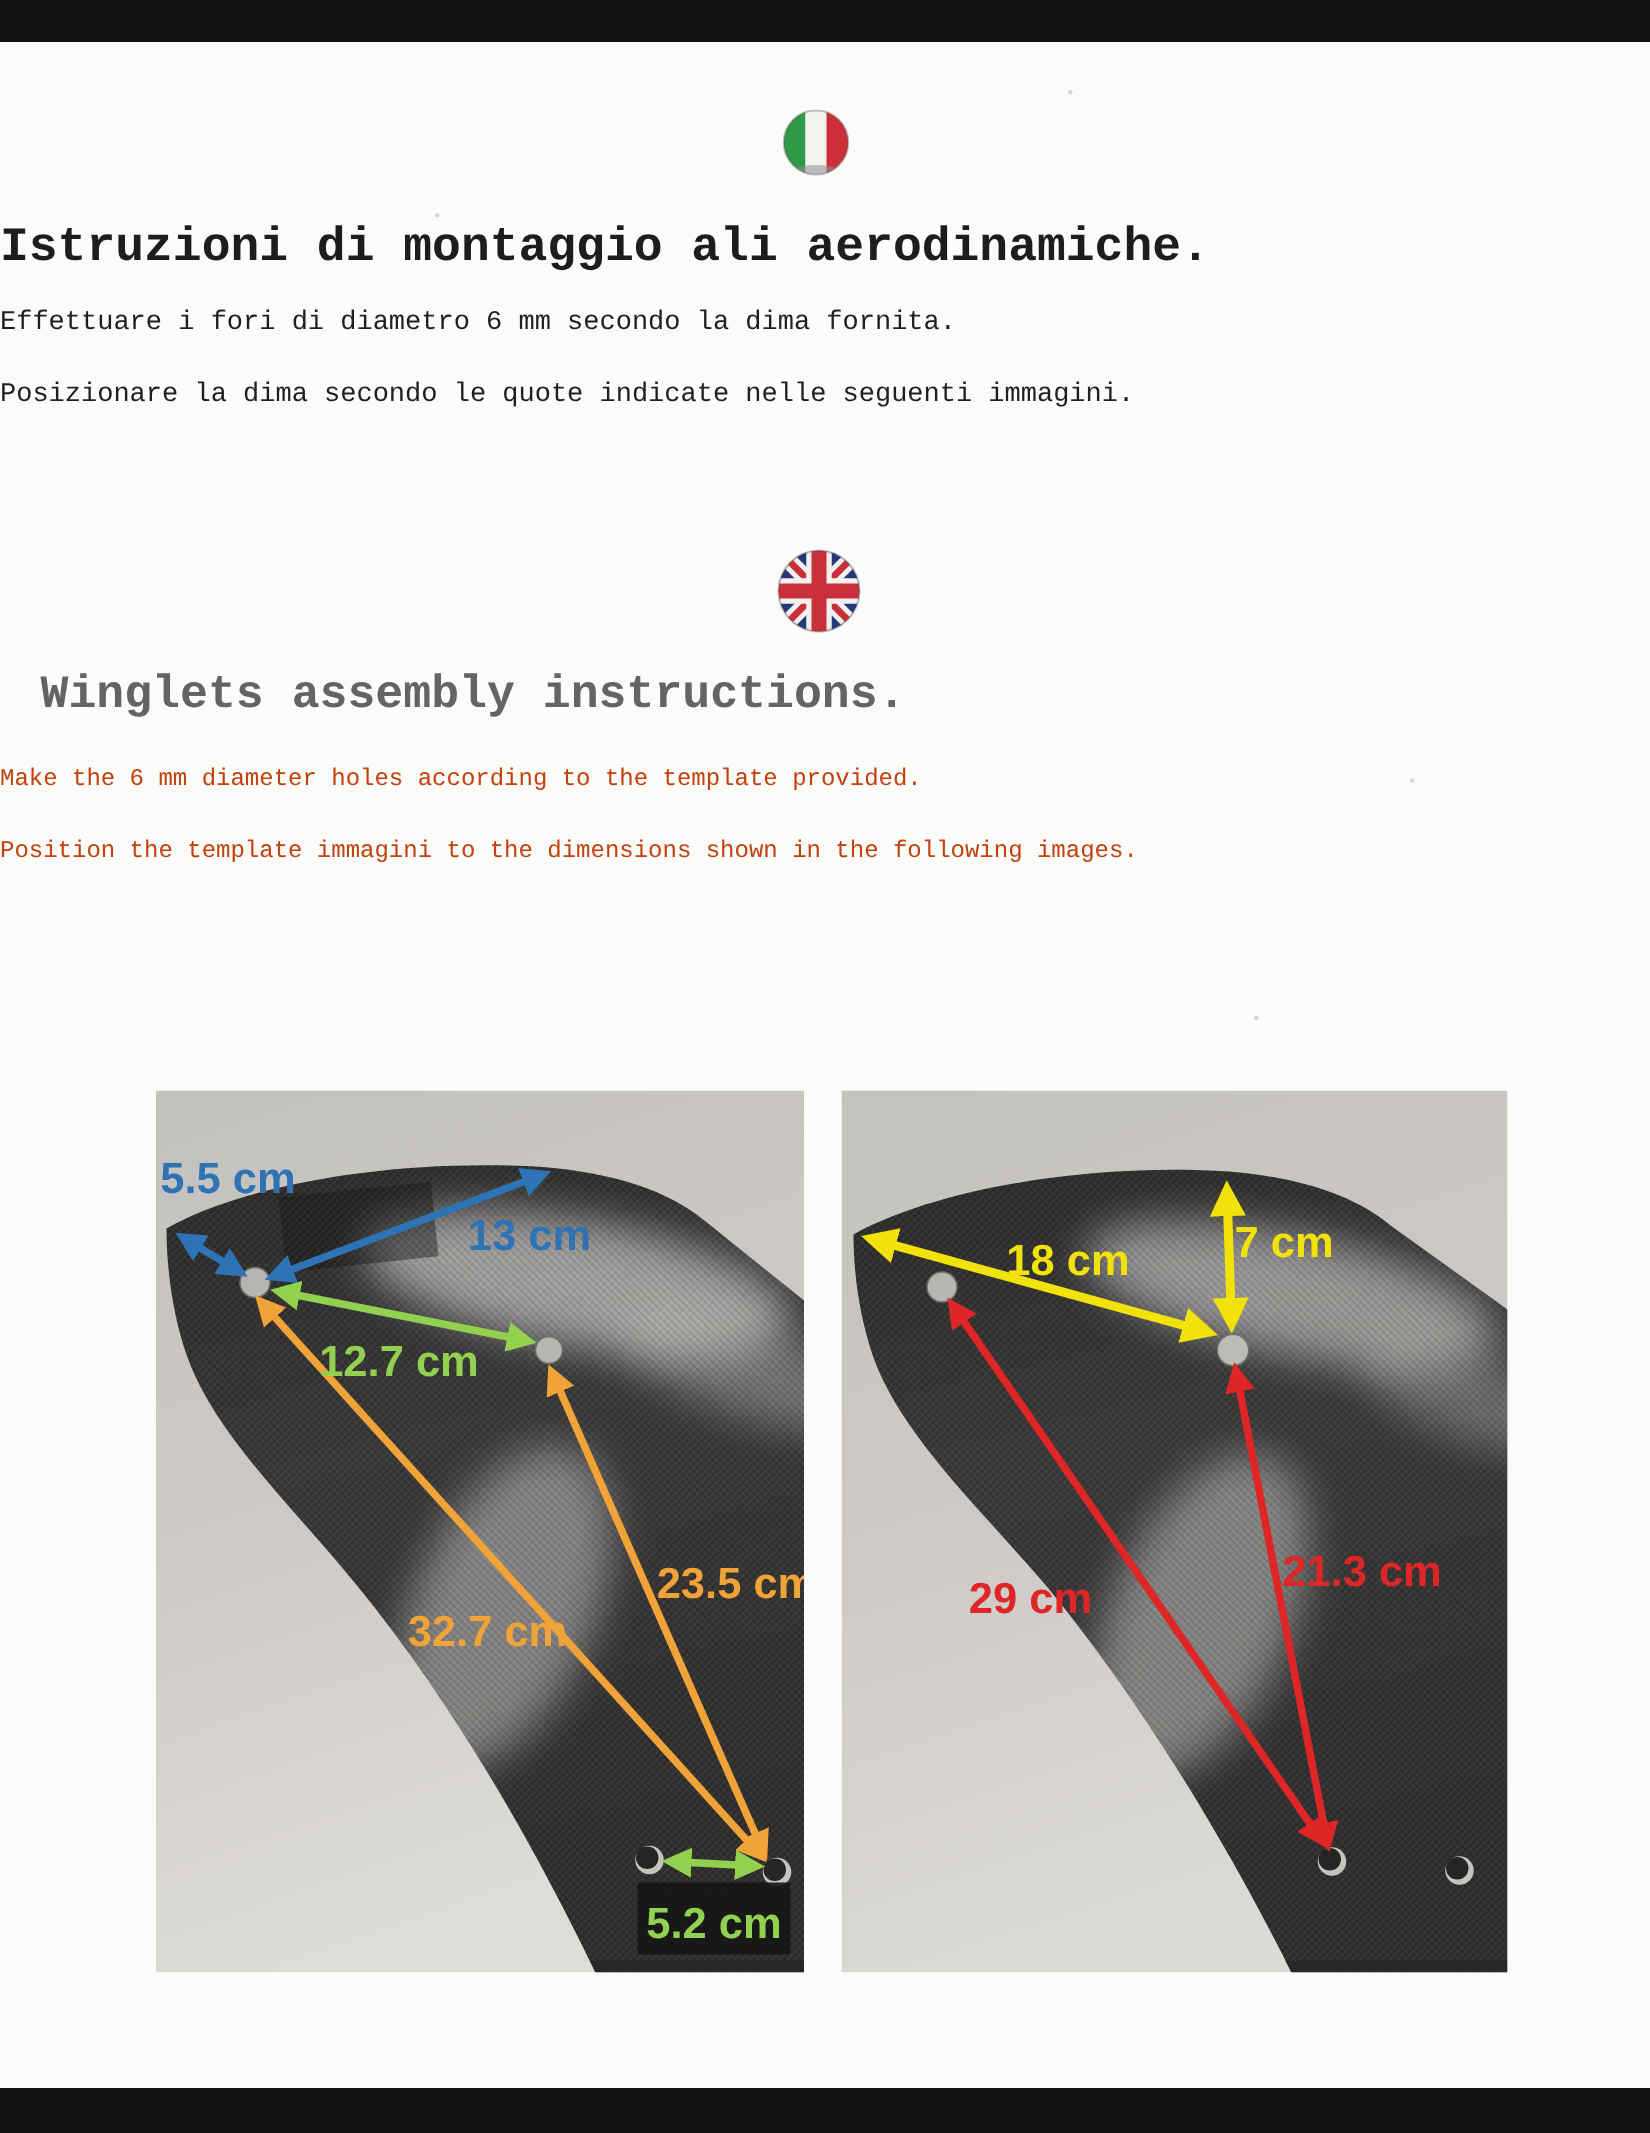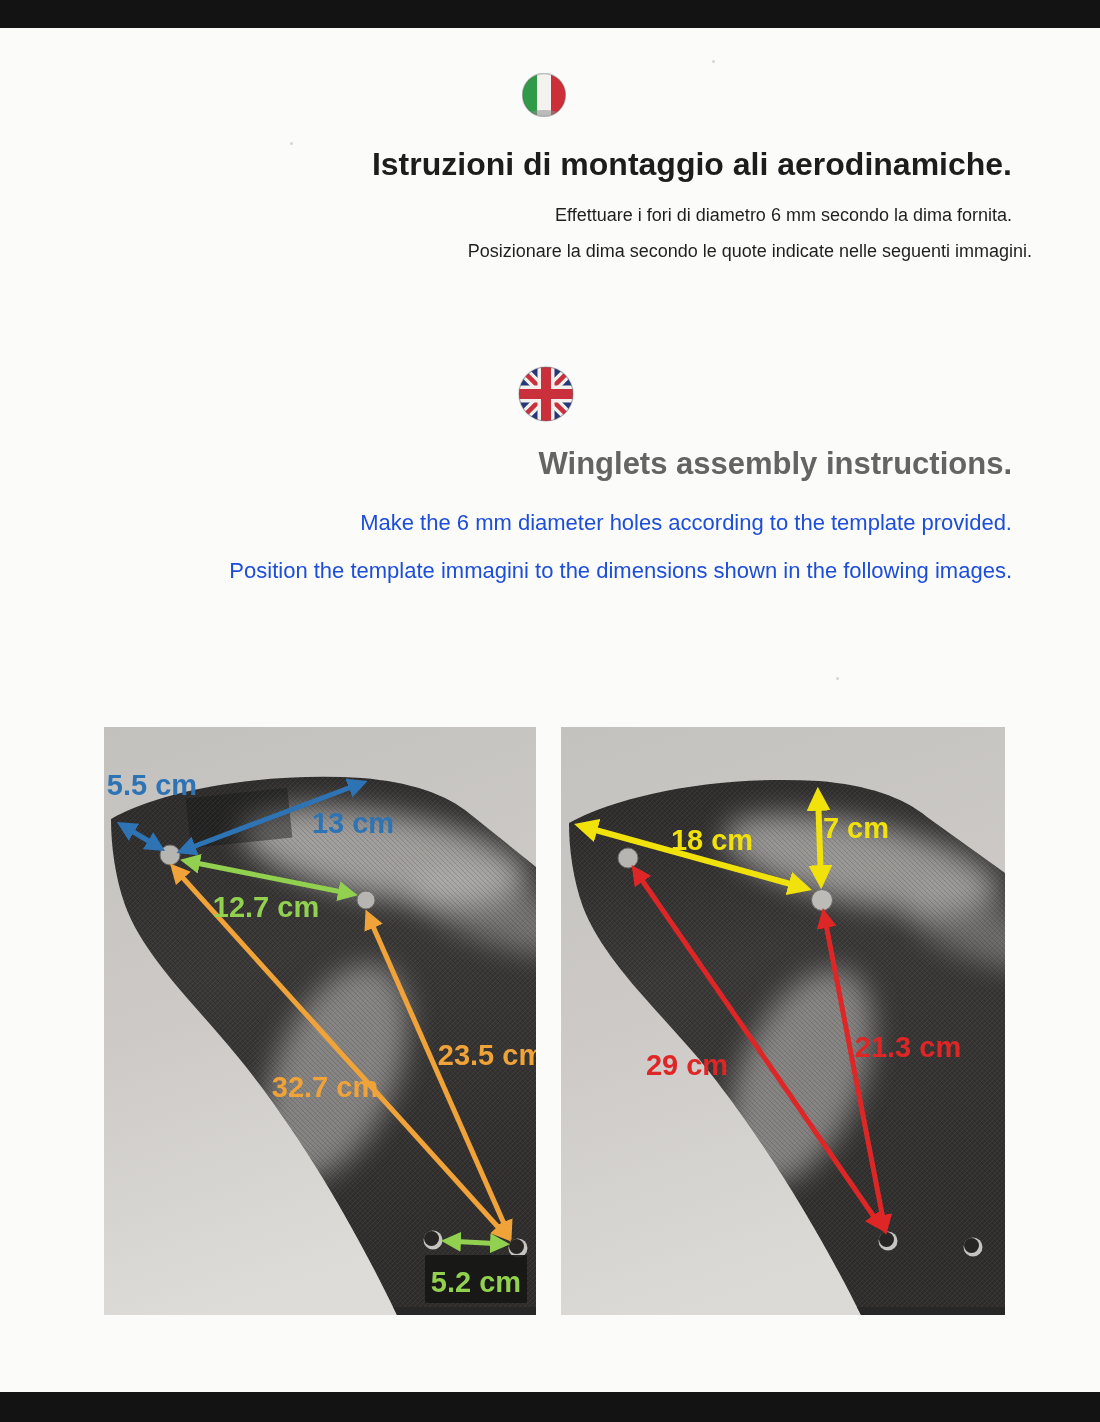--- a/index.html
+++ b/index.html
@@ -4,27 +4,27 @@
 <style>
   html,body{margin:0;padding:0;}
   body{
     width:1100px;height:1422px;position:relative;overflow:hidden;
     background:#fbfbfa;
     font-family:"Liberation Sans",sans-serif;
   }
   .bar{position:absolute;left:0;width:1100px;background:#131313;}
   .bar-top{top:0;height:28px;}
   .bar-bottom{top:1392px;height:30px;}
-  .ctext{position:absolute;left:0;width:1012px;text-align:right;margin:0;}
+  .ctext{position:absolute;left:0;width:1012px;text-align:left;margin:0;font-family:Liberation Mono, monospace;}
   .it-title{top:146px;font-size:32px;font-weight:bold;color:#1d1d1d;}
-  .en-title{top:446px;font-size:31px;font-weight:bold;color:#646464;}
+  .en-title{top:446px;font-size:31px;font-weight:bold;color:#646464;margin-left:27px;}
   .it-line{font-size:18px;color:#1f1f1f;}
-  .en-line{font-size:22px;color:#1d4ed8;}
+  .en-line{font-size:16px;color:#c2410c;}
   .it-line1{top:205px;}
-  .it-line2{top:241px;padding-left:20px;}
+  .it-line2{top:253px;}
   .en-line1{top:510px;}
   .en-line2{top:558px;}
   .flag{position:absolute;}
   .flag-it{left:522px;top:73px;}
   .flag-uk{left:518px;top:366px;}
   .photo{position:absolute;top:727px;}
   .photo-left{left:104px;}
   .photo-right{left:561px;}
   .speck{position:absolute;width:3px;height:3px;border-radius:50%;background:#d6d5d3;}
   text.dim{font-family:"Liberation Sans",sans-serif;font-weight:bold;font-size:29px;text-anchor:middle;}

